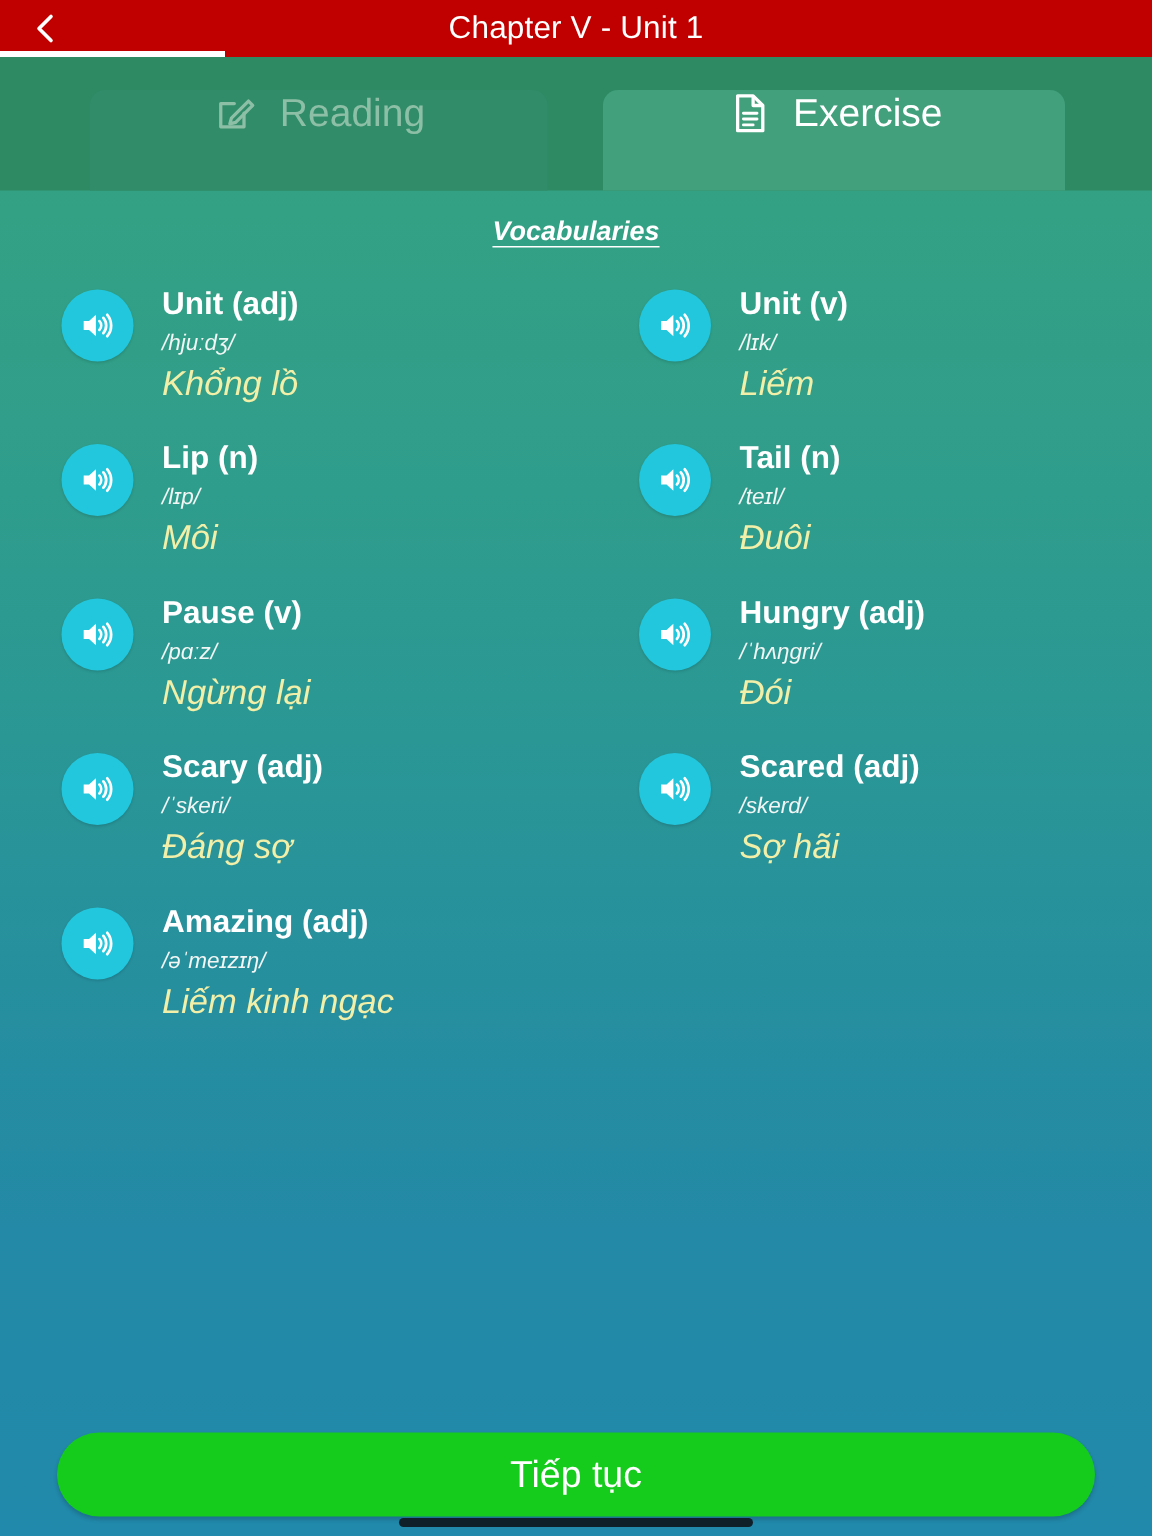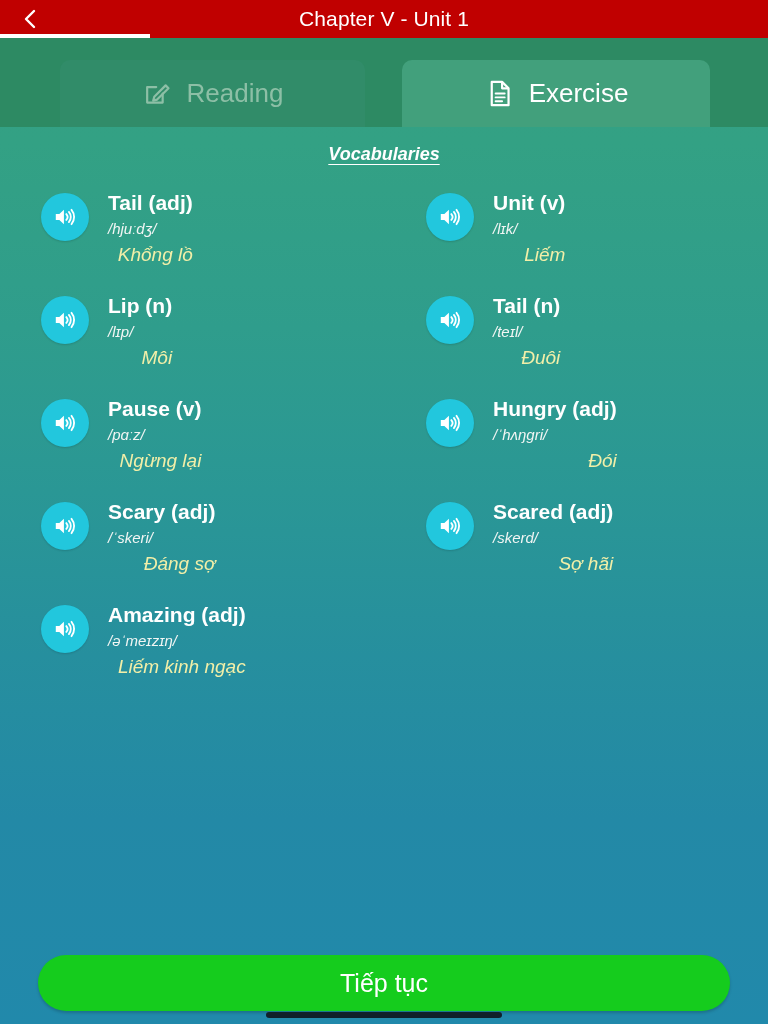--- a/index.html
+++ b/index.html
@@ -55,21 +55,21 @@
   
   .tabbar {
     position:absolute; top:38px; left:0;
     width:768px; height:89px;
     background:#2d8a63;
   }
   .tab {
     position:absolute; bottom:0;
     height:67px;
     border-radius:10px 10px 0 0;
-    display:flex; align-items:center; justify-content:center;
+    display:flex; align-items:flex-start; justify-content:center;
     gap:14px;
     cursor:pointer;
   }
   .tab-reading {
     left:60px; width:305px;
     background:#318c69;
   }
   .tab-exercise {
     left:402px; width:308px;
     background:#42a07c;
@@ -132,25 +132,24 @@
   }
   .voc-ipa {
     color:#f2f6f4;
     font-size:15px;
     font-style:italic;
     line-height:26px;
     white-space:nowrap;
   }
   .voc-vi {
     color:#f2efa8;
-    font-size:19px;
+    font-size:23px;
     font-style:italic;
     line-height:26px;
     white-space:nowrap;
-    text-align:right;
   }
 
   
   .continue-btn {
     position:absolute;
     left:38px; top:955px;
     width:692px; height:56px;
     border-radius:28px;
     background:#15cc1d;
     border:none;
@@ -220,21 +219,21 @@
         <div class="voc-item">
           <span class="spk">
             <svg width="26" height="26" viewBox="0 0 24 24">
               <path d="M3.5 9.2h3.3L11 5.4v13.2l-4.2-3.8H3.5z" fill="#ffffff"></path>
               <path d="M13.2 9.3a4 4 0 010 5.4" fill="none" stroke="#ffffff" stroke-width="1.7" stroke-linecap="round"></path>
               <path d="M15.6 7.3a7.2 7.2 0 010 9.4" fill="none" stroke="#ffffff" stroke-width="1.7" stroke-linecap="round"></path>
               <path d="M18 5.4a10.3 10.3 0 010 13.2" fill="none" stroke="#ffffff" stroke-width="1.7" stroke-linecap="round"></path>
             </svg>
           </span>
           <div class="voc-text">
-            <div class="voc-word">Tail (adj)</div>
+            <div class="voc-word">Unit (adj)</div>
             <div class="voc-ipa">/hjuːdʒ/</div>
             <div class="voc-vi">Khổng lồ</div>
           </div>
         </div>
         <div class="voc-item">
           <span class="spk">
             <svg width="26" height="26" viewBox="0 0 24 24">
               <path d="M3.5 9.2h3.3L11 5.4v13.2l-4.2-3.8H3.5z" fill="#ffffff"></path>
               <path d="M13.2 9.3a4 4 0 010 5.4" fill="none" stroke="#ffffff" stroke-width="1.7" stroke-linecap="round"></path>
               <path d="M15.6 7.3a7.2 7.2 0 010 9.4" fill="none" stroke="#ffffff" stroke-width="1.7" stroke-linecap="round"></path>

